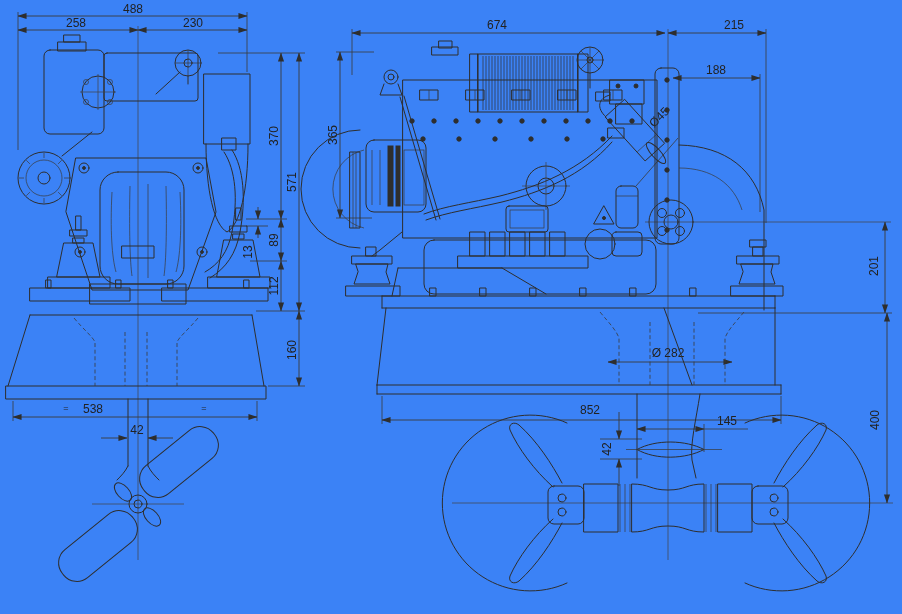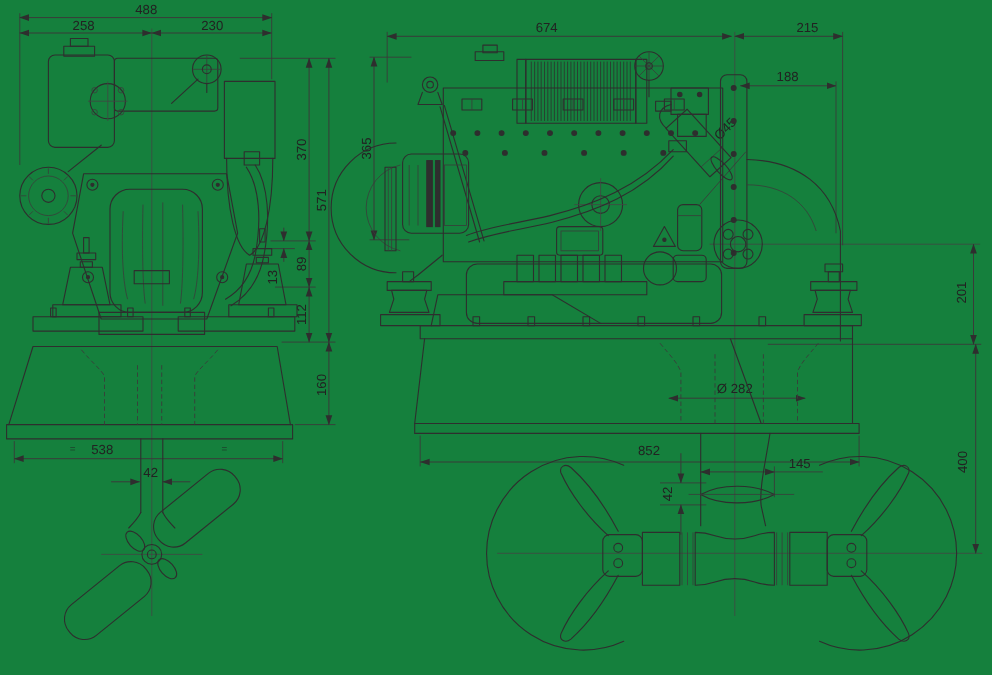--- a/index.html
+++ b/index.html
@@ -1,16 +1,16 @@
 <!DOCTYPE html>
 <html><head>
 <meta charset="utf-8">
 <style>
   html,body{margin:0;padding:0;background:#fff;}
-  .canvas{position:relative;width:902px;height:614px;background:#15803d;overflow:hidden;
+  .canvas{position:relative;width:902px;height:614px;background:#3b82f6;overflow:hidden;
           font-family:"Liberation Sans",sans-serif;}
   svg{display:block;}
   .ln{stroke:#2e2e2e;stroke-width:1;fill:none;stroke-linecap:round;stroke-linejoin:round;}
   .lnf{stroke:#2e2e2e;stroke-width:1;fill:#2e2e2e;}
   .thin{stroke:#3a3a3a;stroke-width:.7;fill:none;}
   .ext{stroke:#3a3a3a;stroke-width:.8;fill:none;}
   .dim{stroke:#3a3a3a;stroke-width:.9;fill:none;}
   .cl{stroke:#444;stroke-width:.7;fill:none;}
   .hid{stroke:#3a3a3a;stroke-width:.8;fill:none;stroke-dasharray:4 2.6;}
   .fin{stroke:#2e2e2e;stroke-width:.7;fill:none;}

